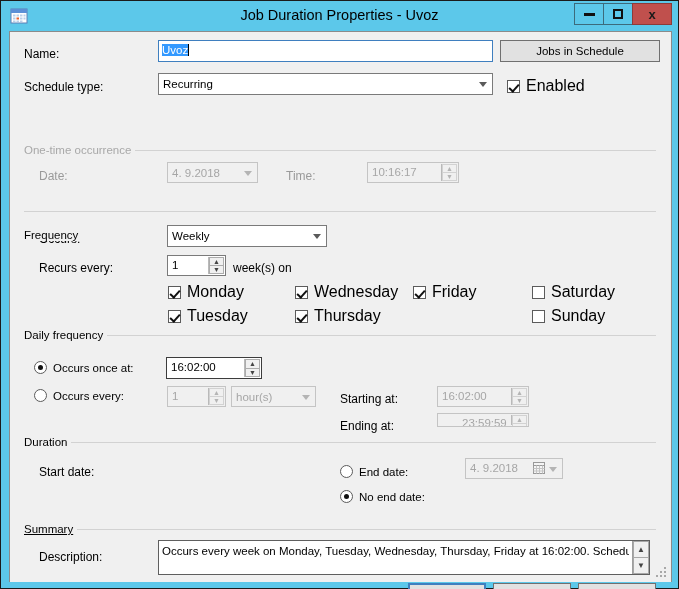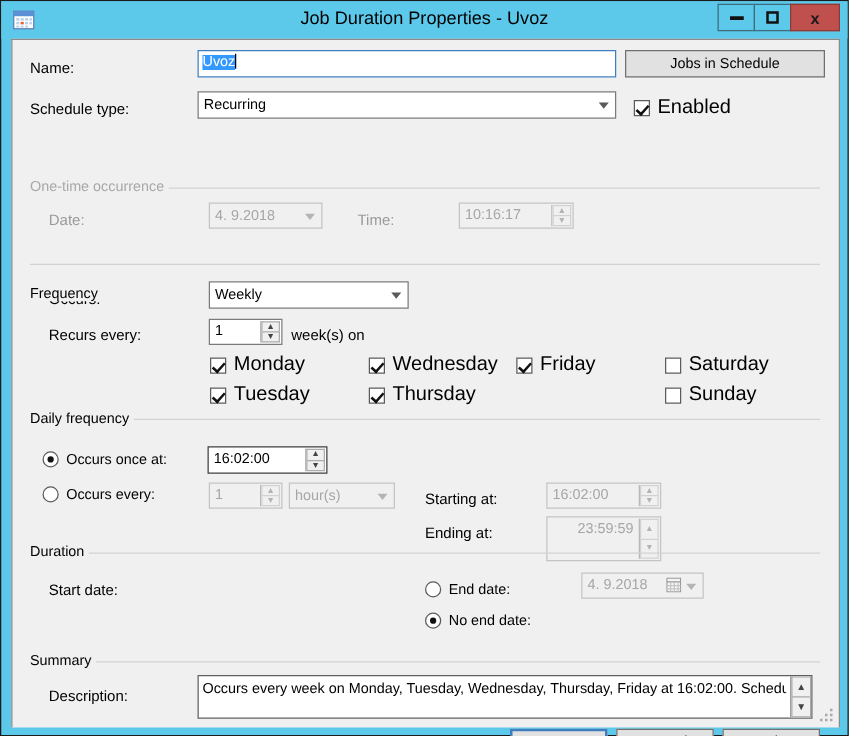--- a/index.html
+++ b/index.html
@@ -496,21 +496,21 @@
     <span class="lbl" style="left:330px; top:360px;">Starting at:</span>
     <div class="spinbox dis" style="left:427px; top:354px; width:92px; height:21px;">
       <span>16:02:00</span>
       <span class="spin-btns">
         <div>▲</div>
         <div>▼</div>
       </span>
     </div>
 
     <span class="lbl" style="left:330px; top:387px;">Ending at:</span>
-    <div class="spinbox dis" style="left:427px; top:381px; width:92px; height:36px;padding-left:24px;">
+    <div class="spinbox dis" style="left:427px; top:381px; width:92px; height:14px;padding-left:24px;">
       <span>23:59:59</span>
       <span class="spin-btns">
         <div>▲</div>
         <div>▼</div>
       </span>
     </div>
 
     <span class="group-label" style="left:14px; top:404px;">Duration</span>
     <div class="group-line" style="left:14px; top:410px; width:632px;"></div>
 
@@ -536,21 +536,21 @@
         </svg>
       </span>
       <span class="dd"></span>
     </div>
 
     <div class="rb" style="left:330px; top:458px;">
       <span class="dot on"></span>
       <span>No end date:</span>
     </div>
 
-    <span class="group-label" style="left:14px; top:491px;">Summary</span>
+    <span class="group-label" style="left:14px; top:491px;text-decoration:underline;">Summary</span>
     <div class="group-line" style="left:14px; top:497px; width:632px;"></div>
 
     <span class="lbl" style="left:29px; top:518px;">Description:</span>
     <div class="descbox" style="left:148px; top:508px; width:492px; height:35px;">
       <span class="txt">Occurs every week on Monday, Tuesday, Wednesday, Thursday, Friday at 16:02:00. Schedule</span>
       <span class="sb">
         <div>▲</div>
         <div>▼</div>
       </span>
     </div>

